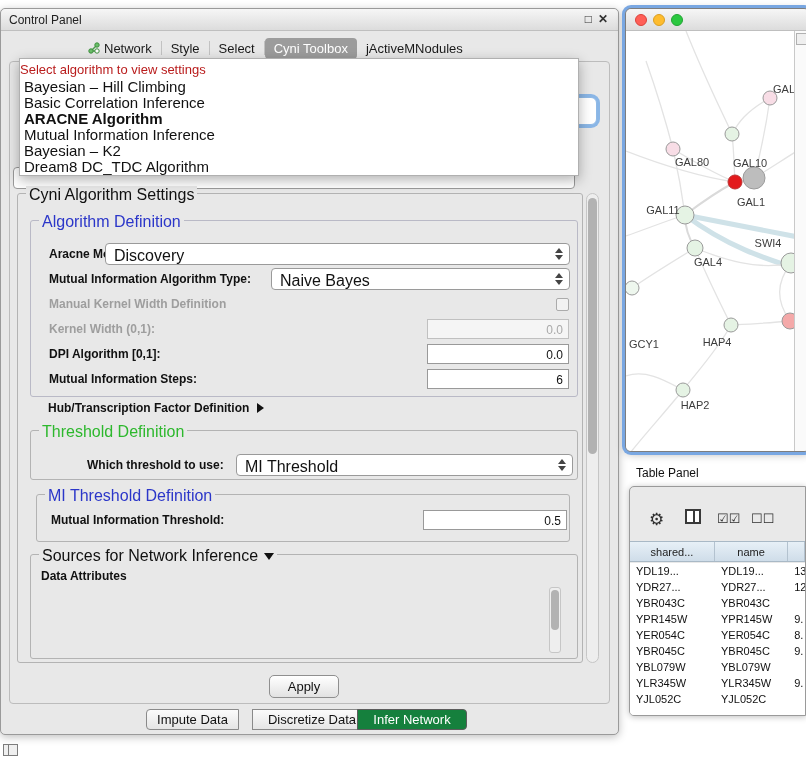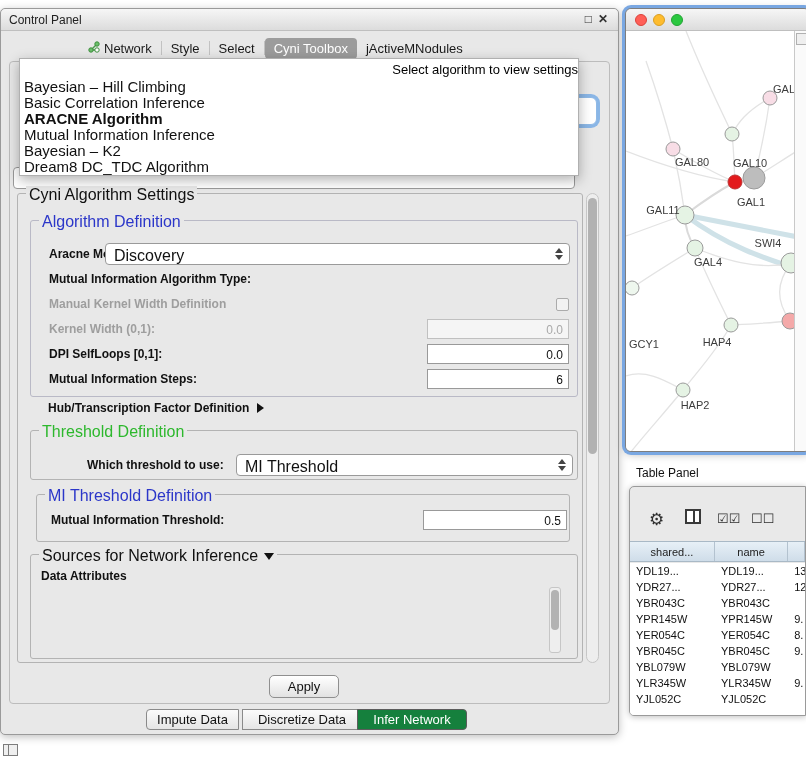--- a/index.html
+++ b/index.html
@@ -7,21 +7,21 @@
   body{position:relative;overflow:hidden;background:#ffffff;font-family:"Liberation Sans",sans-serif;font-size:12px;color:#111}
   .abs{position:absolute}
   .bold{font-weight:bold}
   
   .win{position:absolute;background:#e8e8e8;border:1px solid #9a9a9a;border-radius:5px;box-shadow:0 2px 8px rgba(0,0,0,.25)}
   .titlebar{position:absolute;left:0;top:0;right:0;height:22px;background:linear-gradient(#f6f6f6,#dcdcdc);border-bottom:1px solid #bfbfbf;border-radius:5px 5px 0 0}
   .tb-title{position:absolute;left:8px;top:4px;font-size:12px;color:#222}
   .tb-ico{position:absolute;top:3px;font-size:12px;color:#333;cursor:default}
   
   .tabrow{position:absolute;display:flex;align-items:center;height:24px}
-  .tab{padding:3px 9px;font-size:13px;color:#1a1a1a;display:flex;align-items:flex-start;gap:4px;white-space:nowrap}
+  .tab{padding:3px 9px;font-size:13px;color:#1a1a1a;display:flex;align-items:center;gap:4px;white-space:nowrap}
   .tab.sel{background:#9c9c9c;color:#fff;border-radius:4px}
   .tabsep{width:1px;height:14px;background:#c2c2c2}
   
   .frame{position:absolute;background:#e8e8e8;border:1px solid #bcbcbc;border-radius:4px}
   .group{position:absolute;border:1px solid #b3b3b3;border-radius:3px}
   .gtitle{position:absolute;top:-8px;left:8px;background:#e8e8e8;padding:0 3px;font-size:16px;white-space:nowrap}
   .blue{color:#2b36c9}.green{color:#2db82d}
   .lbl{position:absolute;font-size:12px;white-space:nowrap}
   .dis{color:#9e9e9e}
   
@@ -29,21 +29,21 @@
   .combo-text{position:absolute;left:8px;top:3px;font-size:16px;white-space:nowrap}
   .arrows{position:absolute;right:6px;top:4px}
   .tu{display:block;width:0;height:0;border-left:4px solid transparent;border-right:4px solid transparent;border-bottom:5px solid #444;margin-bottom:2px}
   .td{display:block;width:0;height:0;border-left:4px solid transparent;border-right:4px solid transparent;border-top:5px solid #444}
   
   .field{position:absolute;background:#fff;border:1px solid #999;height:20px;font-size:12px;text-align:right;padding:3px 5px 0 0}
   .field.dis{background:#f5f5f5;color:#a9a9a9;border-color:#c0c0c0}
   .checkbox{position:absolute;width:13px;height:13px;background:#f2f2f2;border:1px solid #ababab;border-radius:2px}
   
   .popup{position:absolute;background:#fff;border:1px solid #b0b0b0;box-shadow:0 4px 12px rgba(0,0,0,.3);z-index:20;padding-top:2px}
-  .p-ph{height:18px;line-height:18px;text-align:right;color:#000000;font-size:13px}
+  .p-ph{height:18px;line-height:18px;text-align:left;color:#b91c1c;font-size:13px}
   .pitem{height:16px;line-height:16px;font-size:15px;padding-left:4px;white-space:nowrap}
   .focusring{position:absolute;width:30px;height:28px;background:#fff;border:1px solid #8fb9e6;border-radius:6px;box-shadow:0 0 0 3px #8ab6e6;z-index:15}
   
   .listbox{position:absolute;background:#fff;border:1px solid #9a9a9a;overflow:hidden}
   .litem{height:16px;line-height:16px;background:#3c6fc7;color:#fff;font-size:12px;padding-left:4px;white-space:nowrap}
   .scroll-track{position:absolute;background:#eeeeee;border:1px solid #c6c6c6;border-radius:7px}
   .scroll-thumb{position:absolute;left:1px;right:1px;background:#b2b2b2;border-radius:6px}
   
   .btn{position:absolute;background:linear-gradient(#ffffff,#e2e2e2);border:1px solid #8f8f8f;border-radius:5px;font-size:13px;text-align:center;line-height:21px}
   .segment{position:absolute;background:linear-gradient(#fbfbfb,#e5e5e5);border:1px solid #8a8a8a;font-size:13px;text-align:center;line-height:19px;height:21px}
@@ -133,28 +133,35 @@
       <div class="lbl bold" style="left:18px;top:26px">Aracne Mode:</div>
       <div class="combo" style="left:74px;top:22px;width:465px">
         <span class="combo-text">Discovery</span>
         <span class="arrows">
             <i class="tu"></i>
             <i class="td"></i>
           </span>
       </div>
 
       <div class="lbl bold" style="left:18px;top:51px">Mutual Information Algorithm Type:</div>
+      <div class="combo" style="left:240px;top:47px;width:299px">
+        <span class="combo-text">Naive Bayes</span>
+        <span class="arrows">
+            <i class="tu"></i>
+            <i class="td"></i>
+          </span>
+      </div>
 
       <div class="lbl bold dis" style="left:18px;top:76px">Manual Kernel Width Definition</div>
       <div class="checkbox" style="left:525px;top:77px"></div>
 
       <div class="lbl bold dis" style="left:18px;top:101px">Kernel Width (0,1):</div>
       <div class="field dis" style="left:396px;top:98px;width:142px">0.0</div>
 
-      <div class="lbl bold" style="left:18px;top:126px">DPI SelfLoops [0,1]:</div>
+      <div class="lbl bold" style="left:18px;top:126px">DPI Algorithm [0,1]:</div>
       <div class="field" style="left:396px;top:123px;width:142px">0.0</div>
 
       <div class="lbl bold" style="left:18px;top:151px">Mutual Information Steps:</div>
       <div class="field" style="left:396px;top:148px;width:142px">6</div>
     </div>
 
     <div class="lbl bold" style="left:30px;top:207px">
       <span>Hub/Transcription Factor Definition</span><span class="tri-right"></span>
     </div>
 
@@ -185,21 +192,21 @@
     </div>
   </div>
 
   <div class="scroll-track" style="left:585px;top:184px;width:13px;height:470px">
     <div class="scroll-thumb" style="top:4px;height:256px"></div>
   </div>
 
   <div class="btn" style="left:268px;top:666px;width:70px;height:23px">Apply</div>
 
   <div class="segment" style="left:145px;top:700px;width:93px;border-radius:4px 0 0 4px">Impute Data</div>
-  <div class="segment" style="left:241px;top:700px;width:120px">Discretize Data</div>
+  <div class="segment" style="left:251px;top:700px;width:120px">Discretize Data</div>
   <div class="segment active" style="left:356px;top:700px;width:110px;border-radius:0 4px 4px 0">Infer Network</div>
 </div>
 
 <div class="netwin">
   <div class="titlebar">
     <span class="tl" style="left:9px;background:#ff5f57;border:1px solid #d9433c"></span>
     <span class="tl" style="left:27px;background:#febc2e;border:1px solid #d99e22"></span>
     <span class="tl" style="left:45px;background:#2bc840;border:1px solid #23a334"></span>
   </div>
   <div class="netcanvas">

